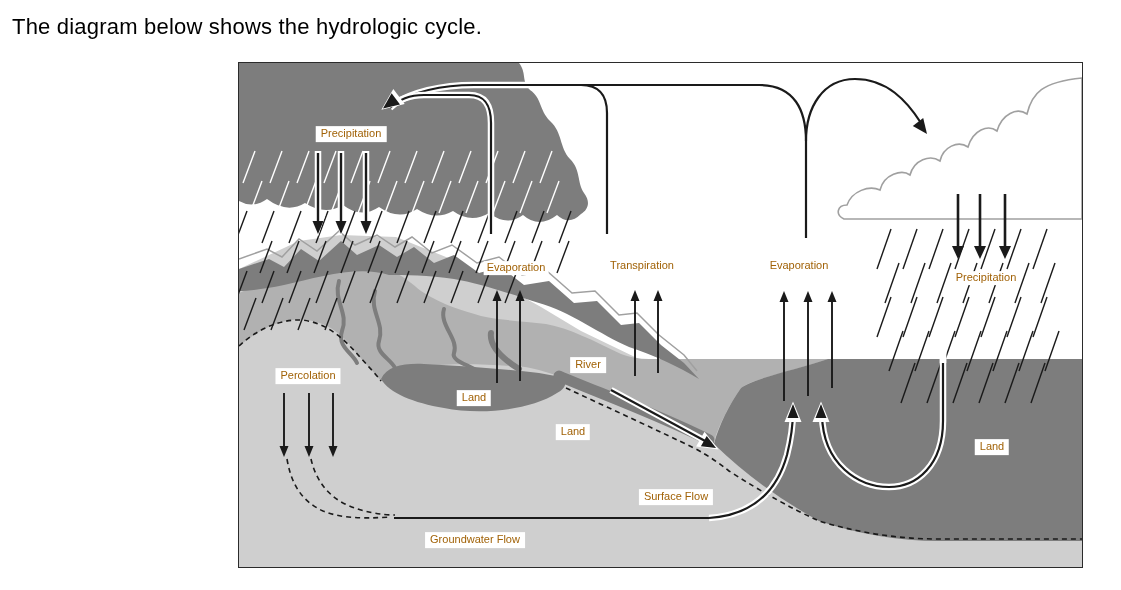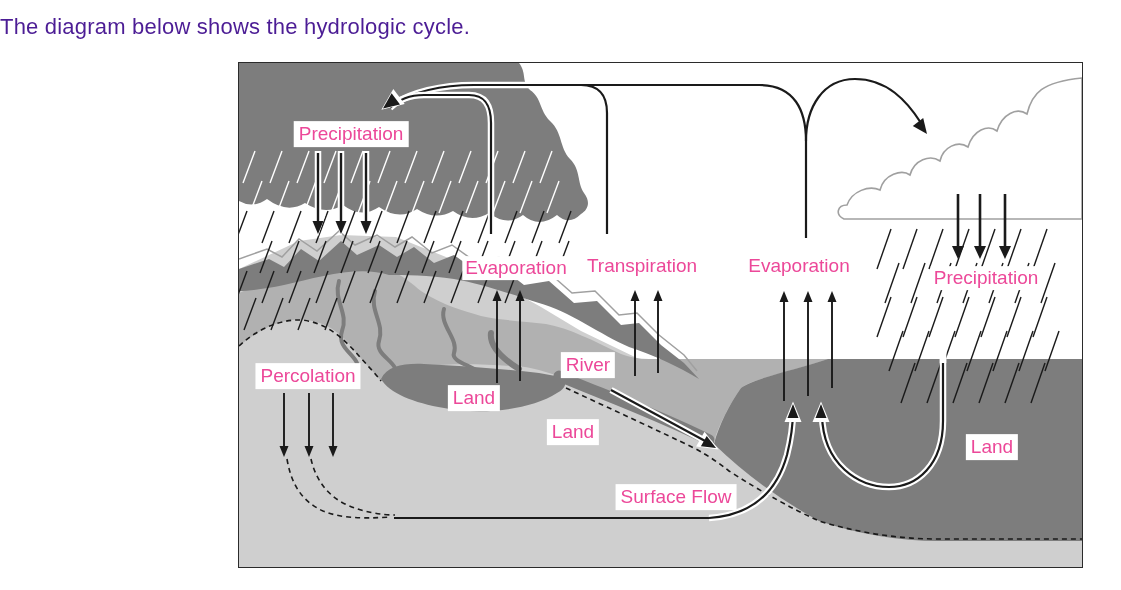--- a/index.html
+++ b/index.html
@@ -1,22 +1,22 @@
 <!DOCTYPE html>
 <html style="--cloud-dark: #7d7d7d; --terrain-medium: #b1b1b1; --terrain-light: #cfcfcf; --water-dark: #7d7d7d; --cloud-outline: #a0a0a0; --line: #1a1a1a;"><head>
 <meta charset="utf-8">
 <style>
   html,body{margin:0;padding:0;background:#ffffff;}
   #stage{position:relative;width:1121px;height:590px;background:#fff;overflow:hidden;
          font-family:"Liberation Sans","DejaVu Sans",sans-serif;}
-  #title{position:absolute;left:0;top:14px;font-size:22px;color:#4c1d95;letter-spacing:.2px;}
+  #title{position:absolute;left:12px;top:14px;font-size:22px;color:#000000;letter-spacing:.2px;}
   #diagram{position:absolute;left:238px;top:62px;width:843px;height:504px;
            border:1.6px solid #2b2b2b;box-sizing:content-box;background:#fff;}
   #diagram svg{position:absolute;left:0;top:0;}
-  .lbl{position:absolute;transform:translate(-50%,-50%);font-size:19px;color:#ec4899;
+  .lbl{position:absolute;transform:translate(-50%,-50%);font-size:11px;color:#a16207;
        background:#fff;padding:1px 5px;white-space:nowrap;line-height:1.25;}
   .lbl.plain{padding:0 3px;}
   
   :root{--cloud-dark:#7d7d7d;--terrain-medium:#b1b1b1;--terrain-light:#cfcfcf;
         --water-dark:#7d7d7d;--cloud-outline:#a0a0a0;--line:#1a1a1a;}
   .ln{fill:none;stroke:var(--line);stroke-width:2.2px;}
   .lncase{fill:none;stroke:#fff;stroke-width:6.5px;}
   .dash{fill:none;stroke:var(--line);stroke-width:1.6px;stroke-dasharray:5 4;}
   .tri{fill:var(--line);}
   .tricase{fill:#fff;}
@@ -313,15 +313,16 @@
     <div class="lbl" style="left:112px;top:71px">Precipitation</div>
     <div class="lbl plain" style="left:277px;top:205px">Evaporation</div>
     <div class="lbl plain" style="left:403px;top:203px">Transpiration</div>
     <div class="lbl plain" style="left:560px;top:203px">Evaporation</div>
     <div class="lbl plain" style="left:747px;top:215px">Precipitation</div>
     <div class="lbl" style="left:69px;top:313px">Percolation</div>
     <div class="lbl" style="left:235px;top:335px">Land</div>
     <div class="lbl" style="left:349px;top:302px">River</div>
     <div class="lbl" style="left:334px;top:369px">Land</div>
     <div class="lbl" style="left:437px;top:434px">Surface Flow</div>
+    <div class="lbl" style="left:236px;top:477px">Groundwater Flow</div>
     <div class="lbl" style="left:753px;top:384px">Land</div>
   </div>
 </div>
 
 </body></html>

